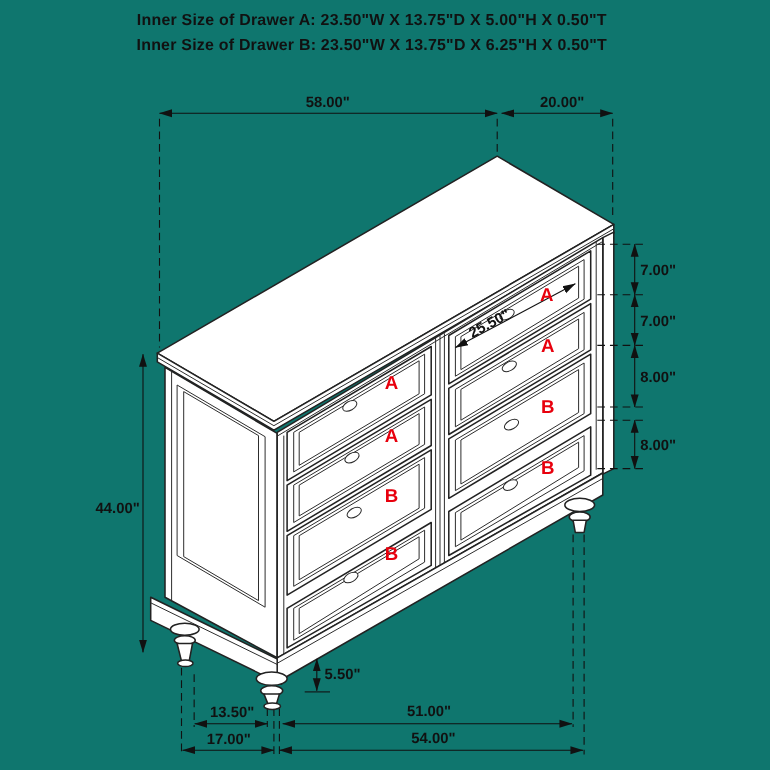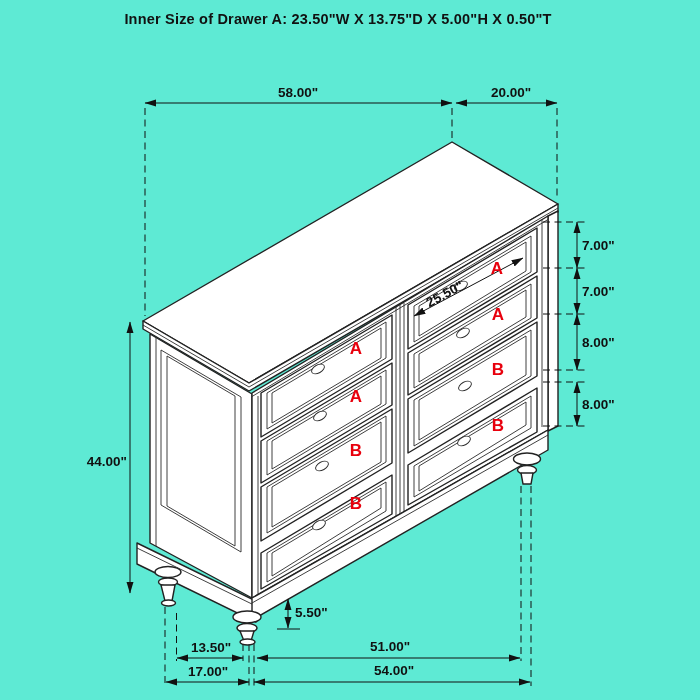--- a/index.html
+++ b/index.html
@@ -1,17 +1,17 @@
 <!DOCTYPE html>
 <html><head>
 <meta charset="utf-8">
 <style>
   html,body{margin:0;padding:0;background:#ffffff;}
   .canvas{
-    position:relative;width:700px;height:700px;background:#5eead4;
+    position:relative;width:700px;height:700px;background:#0f766e;
     font-family:"Liberation Sans",sans-serif;overflow:hidden;
   }
   .hdr{
     position:absolute;top:8px;left:0;width:676px;text-align:center;
     font-weight:bold;font-size:14.5px;color:#111;line-height:22px;
     letter-spacing:0.2px;
   }
   svg{position:absolute;top:0;left:0;}
   .lnw{stroke:#222;stroke-width:1.4;fill:#ffffff;stroke-linejoin:round;}
   .thin{stroke:#2a2a2a;stroke-width:0.9;fill:none;stroke-linejoin:round;}
@@ -21,20 +21,21 @@
   .dim{font:bold 13.5px "Liberation Sans",sans-serif;fill:#111;}
   .ltr{font:bold 17px "Liberation Sans",sans-serif;fill:#e8000d;}
 </style>
 </head>
 <body>
 
 <div class="canvas">
 
   <div class="hdr">
     <div>Inner Size of Drawer A: 23.50"W X 13.75"D X 5.00"H X 0.50"T</div>
+    <div>Inner Size of Drawer B: 23.50"W X 13.75"D X 6.25"H X 0.50"T</div>
   </div>
 
   <svg width="700" height="700" viewBox="0 0 700 700">
     <defs>
       <marker id="arr" viewBox="0 0 12 10" refX="11.4" refY="5" markerWidth="12" markerHeight="10" markerUnits="userSpaceOnUse" orient="auto-start-reverse">
         <path d="M11.8,5 L0,1.4 L0,8.6 Z" fill="#111"></path>
       </marker>
     </defs>
 
     <g>

